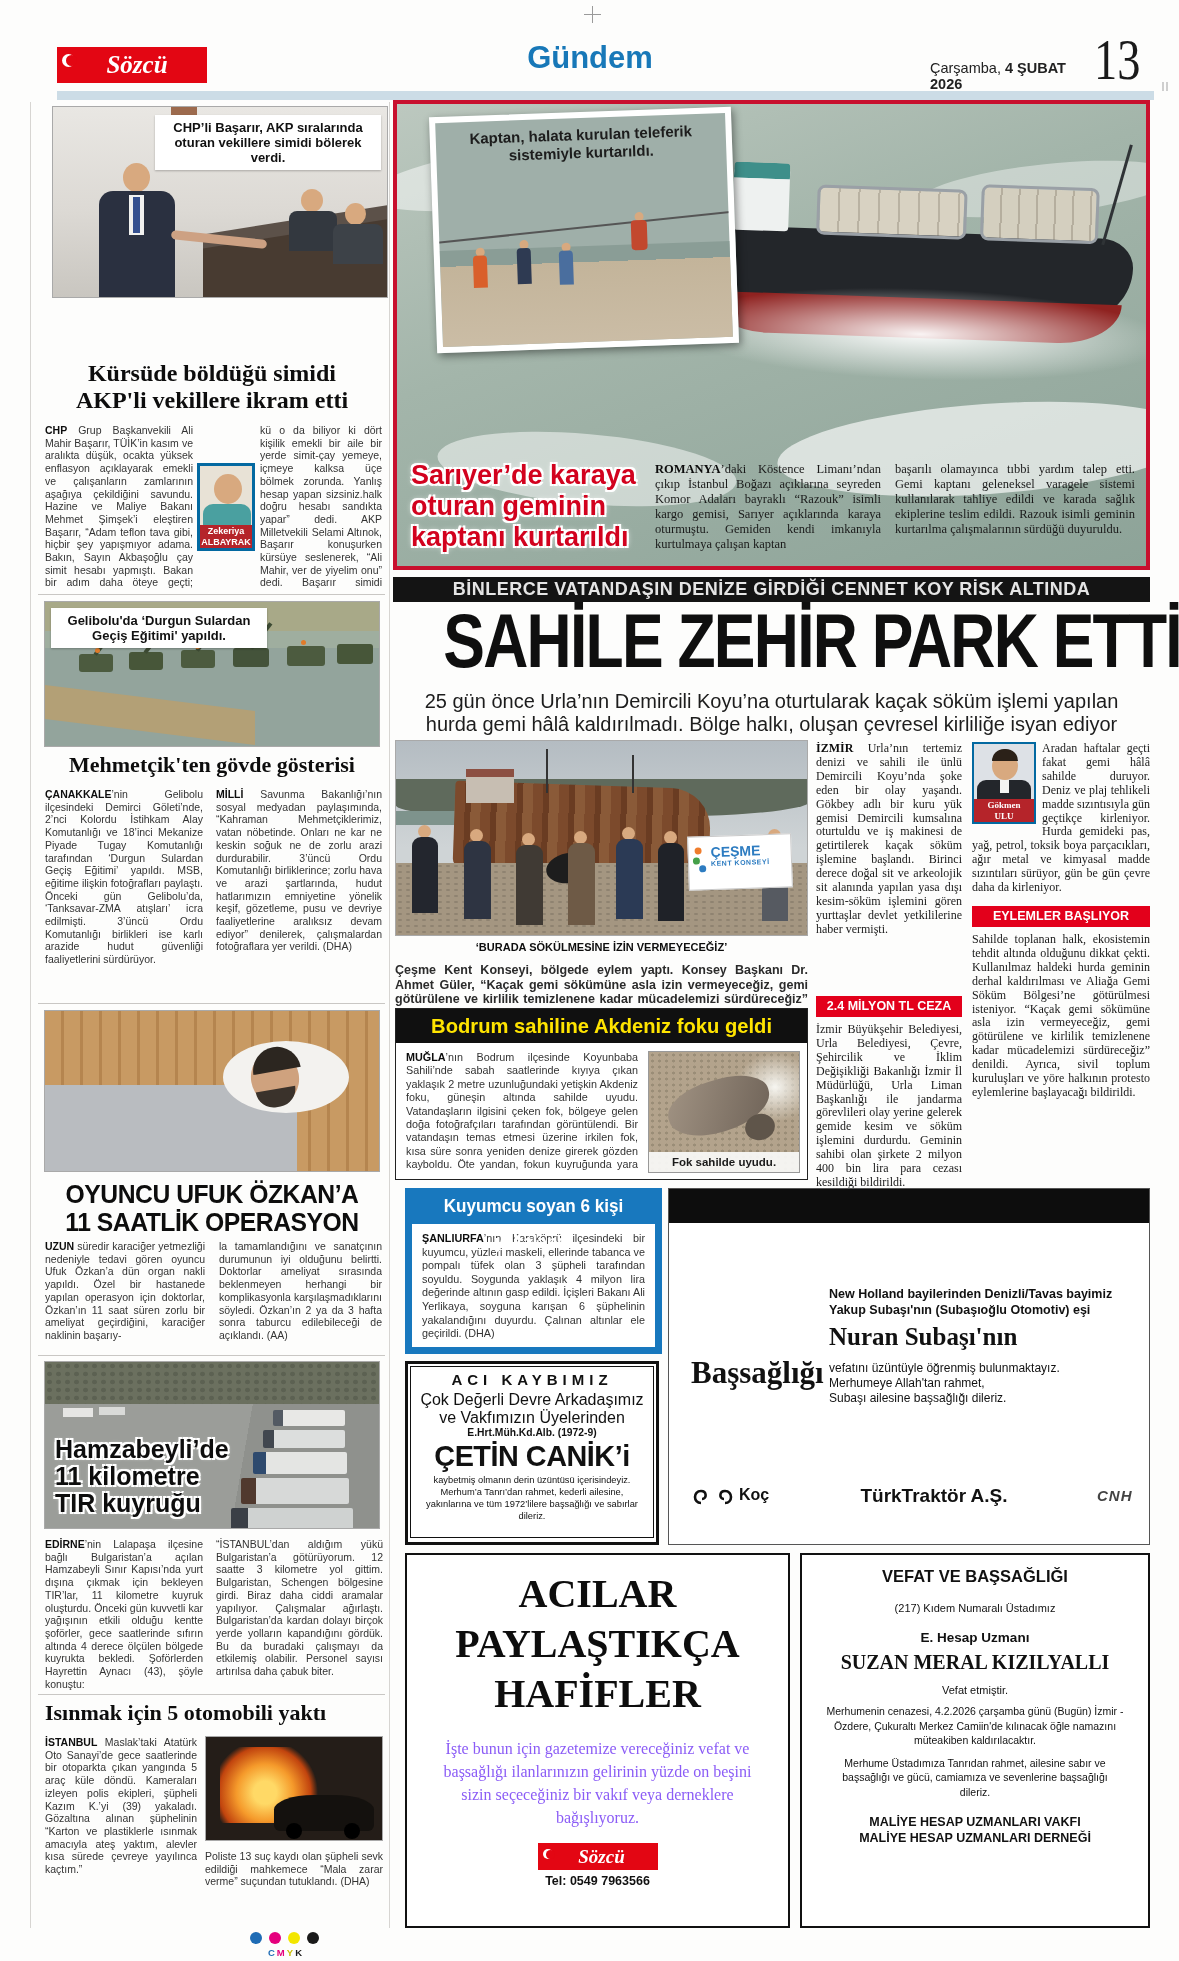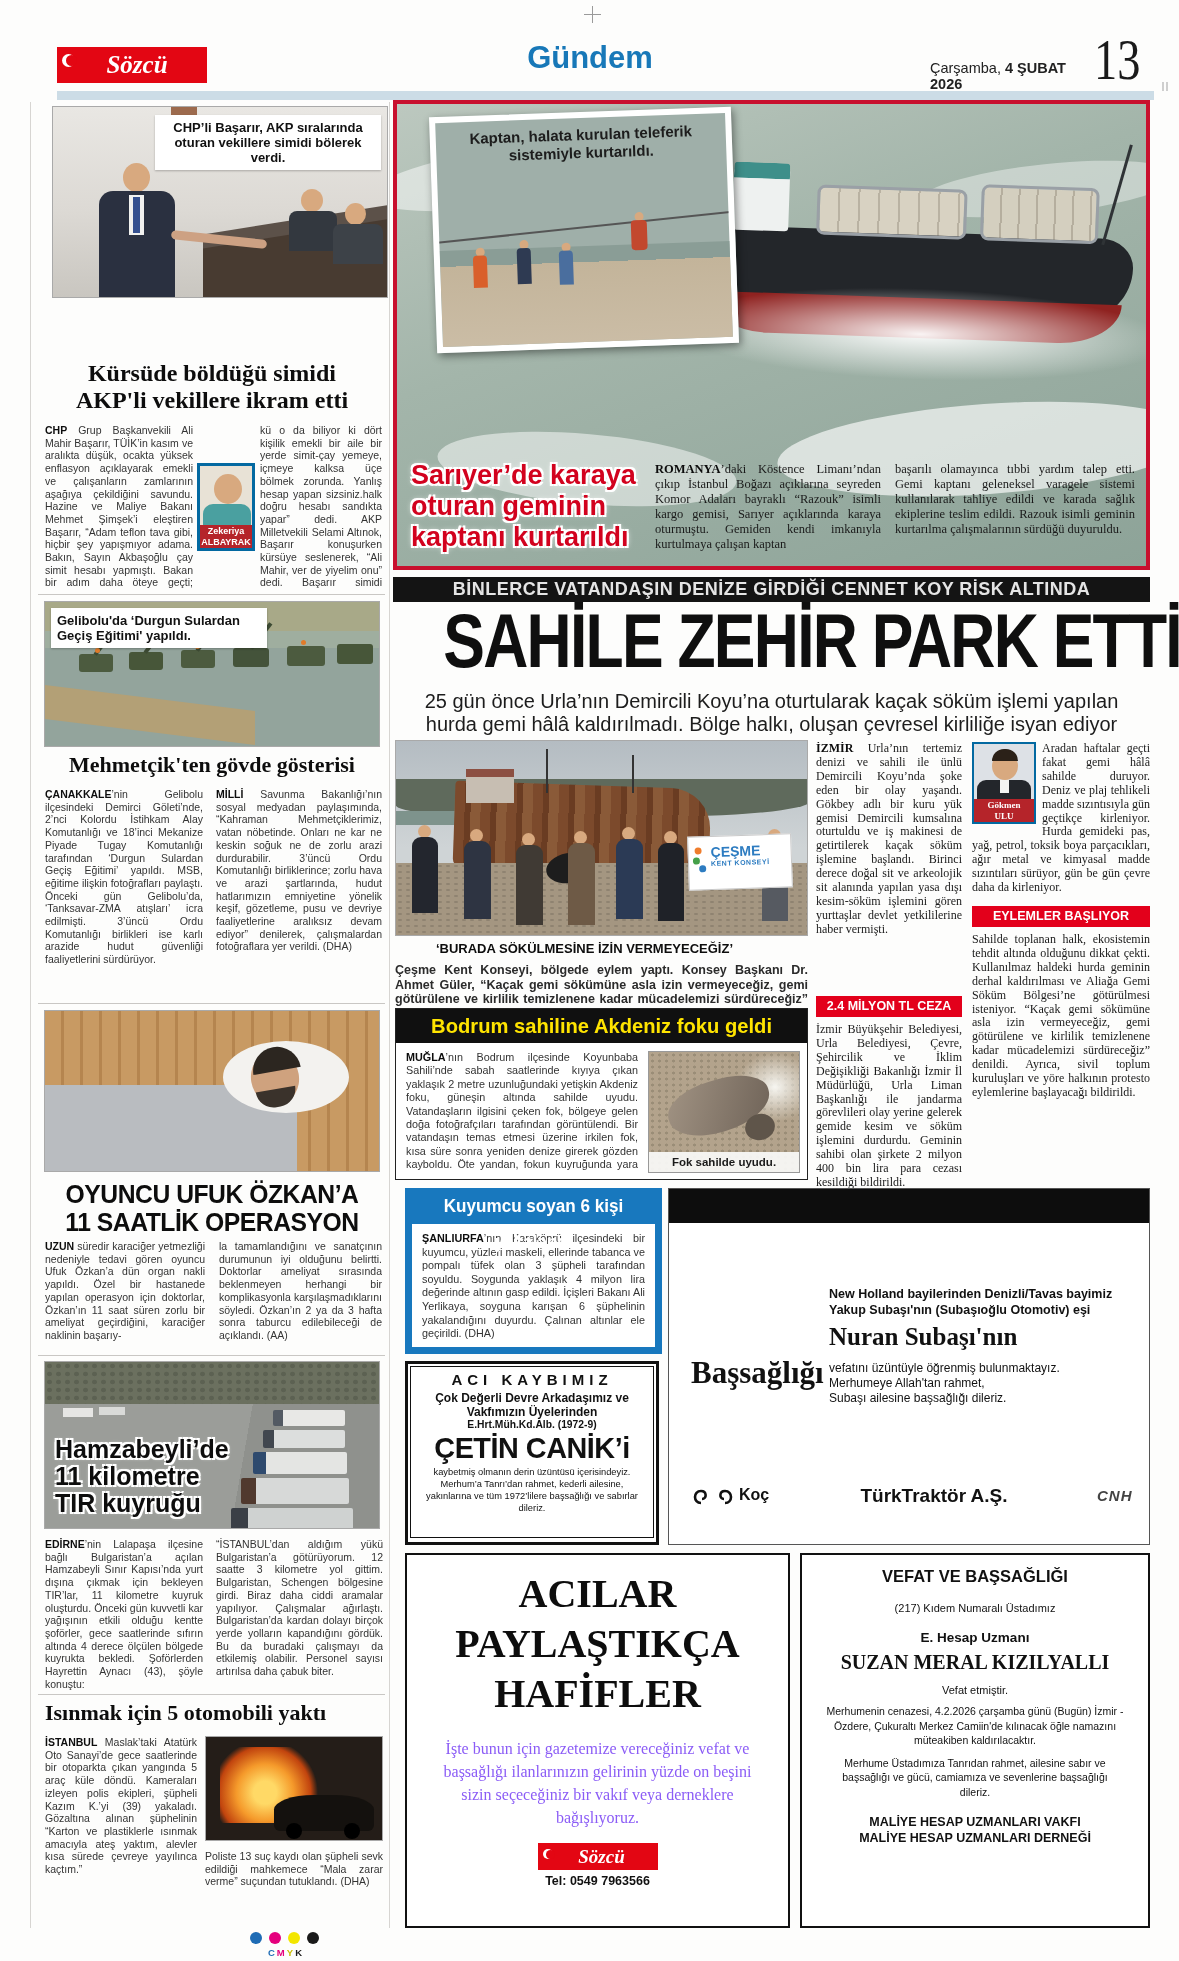--- a/index.html
+++ b/index.html
@@ -93,21 +93,21 @@
     <div class="abs" style="left:108px;top:22px;width:4px;height:32px;background:#3c4a33;transform:rotate(38deg)"></div>
     <div class="abs" style="left:136px;top:48px;width:34px;height:18px;background:#4c5b3f;border-radius:3px"></div>
     <div class="abs" style="left:160px;top:20px;width:4px;height:32px;background:#3c4a33;transform:rotate(38deg)"></div>
     <div class="abs" style="left:188px;top:46px;width:36px;height:19px;background:#44533a;border-radius:3px"></div>
     <div class="abs" style="left:214px;top:18px;width:4px;height:32px;background:#3c4a33;transform:rotate(38deg)"></div>
     <div class="abs" style="left:242px;top:44px;width:38px;height:20px;background:#4c5b3f;border-radius:3px"></div>
     <div class="abs" style="left:292px;top:42px;width:36px;height:20px;background:#475639;border-radius:3px"></div>
     <div class="abs" style="left:50px;top:46px;width:5px;height:5px;background:#e07b2a;border-radius:50%"></div>
     <div class="abs" style="left:150px;top:42px;width:5px;height:5px;background:#e07b2a;border-radius:50%"></div>
     <div class="abs" style="left:256px;top:38px;width:5px;height:5px;background:#e07b2a;border-radius:50%"></div>
-    <div class="cap-box" style="left:6px;top:6px;width:216px;text-align:left">Gelibolu'da ‘Durgun Sulardan Geçiş Eğitimi' yapıldı.</div>
+    <div class="cap-box" style="left:6px;top:6px;width:216px;text-align:center">Gelibolu'da ‘Durgun Sulardan Geçiş Eğitimi' yapıldı.</div>
   </div>
   <div class="abs hl-serif" style="left:40px;top:752px;width:344px;font-size:22px;line-height:25px">Mehmetçik'ten gövde gösterisi</div>
   <div class="abs sans-col jt" style="left:45px;top:788px;width:158px;height:207px">
     <span class="lead">ÇANAKKALE</span><span>’nin Gelibolu ilçesindeki Demirci Göleti’nde, 2’nci Kolordu İstihkam Alay Komutanlığı ve 18’inci Mekanize Piyade Tugay Komutanlığı tarafından ‘Durgun Sulardan Geçiş Eğitimi’ yapıldı. MSB, eğitime ilişkin fotoğrafları paylaştı. Önceki gün Gelibolu’da, ‘Tanksavar-ZMA atışları’ icra edilmişti. 3’üncü Ordu Komutanlığı birlikleri ise karlı arazide hudut güvenliği faaliyetlerini sürdürüyor.</span>
   </div>
   <div class="abs sans-col jt" style="left:216px;top:788px;width:166px;height:207px">
     <span class="lead">MİLLİ</span><span> Savunma Bakanlığı’nın sosyal medyadan paylaşımında, “Kahraman Mehmetçiklerimiz, vatan nöbetinde. Onları ne kar ne keskin soğuk ne de zorlu arazi durdurabilir. 3’üncü Ordu Komutanlığı birliklerince; zorlu hava ve arazi şartlarında, hudut hatlarımızın emniyetine yönelik keşif, gözetleme, pusu ve devriye faaliyetlerine aralıksız devam ediyor” denilerek, çalışmalardan fotoğraflara yer verildi. (DHA)</span>
   </div>
   <div class="divider" style="left:38px;top:1003px;width:347px"></div>
 
@@ -233,21 +233,21 @@
     <div class="head-sk" style="left:372px;top:88px;width:13px;height:13px"></div>
     <div class="abs" style="left:366px;top:100px;width:26px;height:80px;background:#565a61;border-radius:9px 9px 0 0"></div>
     <div class="abs" style="left:292px;top:94px;width:104px;height:54px;background:#fff;border:1px solid #c9c9c9;transform:rotate(-2deg);padding:7px 4px 0 6px">
       <span class="abs" style="left:6px;top:10px;width:7px;height:7px;border-radius:50%;background:#ef7d2d"></span>
       <span class="abs" style="left:4px;top:20px;width:7px;height:7px;border-radius:50%;background:#45a049"></span>
       <span class="abs" style="left:10px;top:28px;width:7px;height:7px;border-radius:50%;background:#2d7cc1"></span>
       <div style="margin-left:16px;font-weight:bold;font-size:14px;color:#2d7cc1">ÇEŞME</div>
       <div style="margin-left:16px;font-weight:bold;font-size:7px;color:#2d7cc1;letter-spacing:.5px">KENT KONSEYİ</div>
     </div>
   </div>
-  <div class="abs ctr" style="left:378px;top:941px;width:413px;font-size:13px;font-weight:bold;color:#0d0d0d">‘BURADA SÖKÜLMESİNE İZİN VERMEYECEĞİZ’</div>
+  <div class="abs ctr" style="left:395px;top:941px;width:413px;font-size:11px;font-weight:bold;color:#0d0d0d">‘BURADA SÖKÜLMESİNE İZİN VERMEYECEĞİZ’</div>
   <div class="abs jt" style="left:395px;top:963px;width:413px;height:44px;font-size:12.5px;line-height:14.5px;font-weight:bold;color:#2b2b2b;overflow:hidden">Çeşme Kent Konseyi, bölgede eylem yaptı. Konsey Başkanı Dr. Ahmet Güler, “Kaçak gemi sökümüne asla izin vermeyeceğiz, gemi götürülene ve kirlilik temizlenene kadar mücadelemizi sürdüreceğiz” diye konuştu.</div>
 
   <div class="abs" style="left:395px;top:1008px;width:413px;height:172px;border:1.5px solid #222;background:#fff">
     <div class="ctr" style="height:34px;background:#101010">
       <span style="display:inline-block;font-size:21px;line-height:34px;font-weight:bold;color:#ffe400;transform:scaleX(.96);transform-origin:center">Bodrum sahiline Akdeniz foku geldi</span>
     </div>
     <div class="abs sans-col jt" style="left:10px;top:42px;width:232px;height:122px;font-size:10.8px;line-height:13.4px">
       <span class="lead">MUĞLA</span><span>’nın Bodrum ilçesinde Koyunbaba Sahili’nde sabah saatlerinde kıyıya çıkan yaklaşık 2 metre uzunluğundaki yetişkin Akdeniz foku, güneşin altında sahilde uyudu. Vatandaşların ilgisini çeken fok, bölgeye gelen doğa fotoğrafçıları tarafından görüntülendi. Bir vatandaşın temas etmesi üzerine irkilen fok, kısa süre sonra yeniden denize girerek gözden kayboldu. Öte yandan, fokun kuyruğunda yara olduğu görüldü. (DHA)</span>
     </div>
     <div class="abs" style="left:252px;top:42px;width:152px;height:122px;border:1px solid #999;overflow:hidden;
@@ -283,21 +283,21 @@
       <span style="display:inline-block;color:#fff;font-weight:bold;font-size:18px;line-height:36px;transform:scaleX(.95)">Kuyumcu soyan 6 kişi yakalandı</span>
     </div>
     <div class="jt" style="margin:0 7px 7px;background:#fff;height:123px;padding:8px 10px;font-size:10.8px;line-height:13.6px;color:#333;overflow:hidden">
       <span class="lead">ŞANLIURFA</span><span>’nın Karaköprü ilçesindeki bir kuyumcu, yüzleri maskeli, ellerinde tabanca ve pompalı tüfek olan 3 şüpheli tarafından soyuldu. Soygunda yaklaşık 4 milyon lira değerinde altının gasp edildi. İçişleri Bakanı Ali Yerlikaya, soyguna karışan 6 şüphelinin yakalandığını duyurdu. Çalınan altınlar ele geçirildi. (DHA)</span>
     </div>
   </div>
 
   <div class="abs" style="left:405px;top:1361px;width:254px;height:184px;border:3px solid #111;background:#fff">
     <div class="ctr" style="border:1px solid #111;margin:2px;height:172px;padding:4px 4px;overflow:hidden">
       <div style="font-weight:bold;font-size:15px;letter-spacing:5px">ACI KAYBIMIZ</div>
-      <div style="font-weight:bold;font-size:12px;margin-top:3px">Çok Değerli Devre Arkadaşımız ve Vakfımızın Üyelerinden</div>
+      <div style="font-weight:normal;font-size:16px;margin-top:3px">Çok Değerli Devre Arkadaşımız ve Vakfımızın Üyelerinden</div>
       <div style="font-weight:bold;font-size:10.3px">E.Hrt.Müh.Kd.Alb. (1972-9)</div>
       <div style="font-weight:bold;font-size:30px;letter-spacing:-.5px;transform:scaleX(.96);margin-top:1px">ÇETİN CANİK’i</div>
       <div style="font-size:9.3px;margin-top:2px">kaybetmiş olmanın derin üzüntüsü içerisindeyiz.</div>
       <div style="font-size:9.3px;line-height:11.8px;margin-top:2px;padding:0 8px">Merhum’a Tanrı’dan rahmet, kederli ailesine, yakınlarına ve tüm 1972’lilere başsağlığı ve sabırlar dileriz.</div>
 
     </div>
   </div>
 
   <div class="abs" style="left:668px;top:1188px;width:482px;height:357px;border:1px solid #555;background:#fff">
     <div style="height:34px;background:#0d0d0d"></div>

